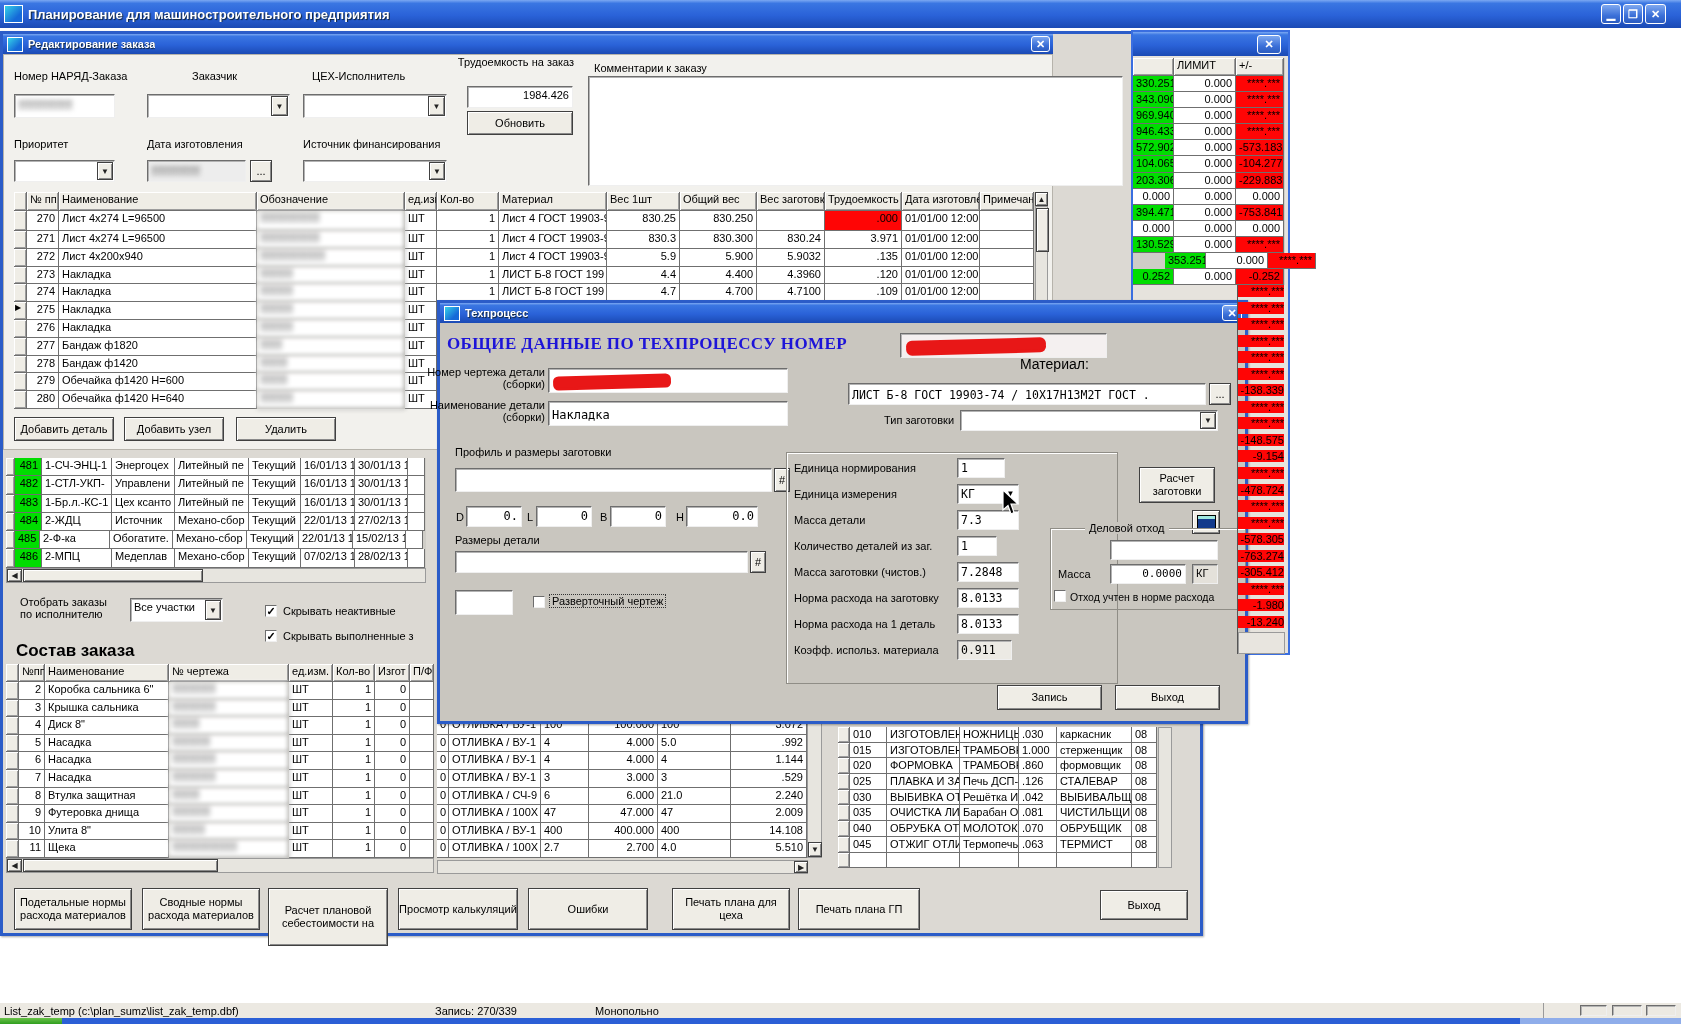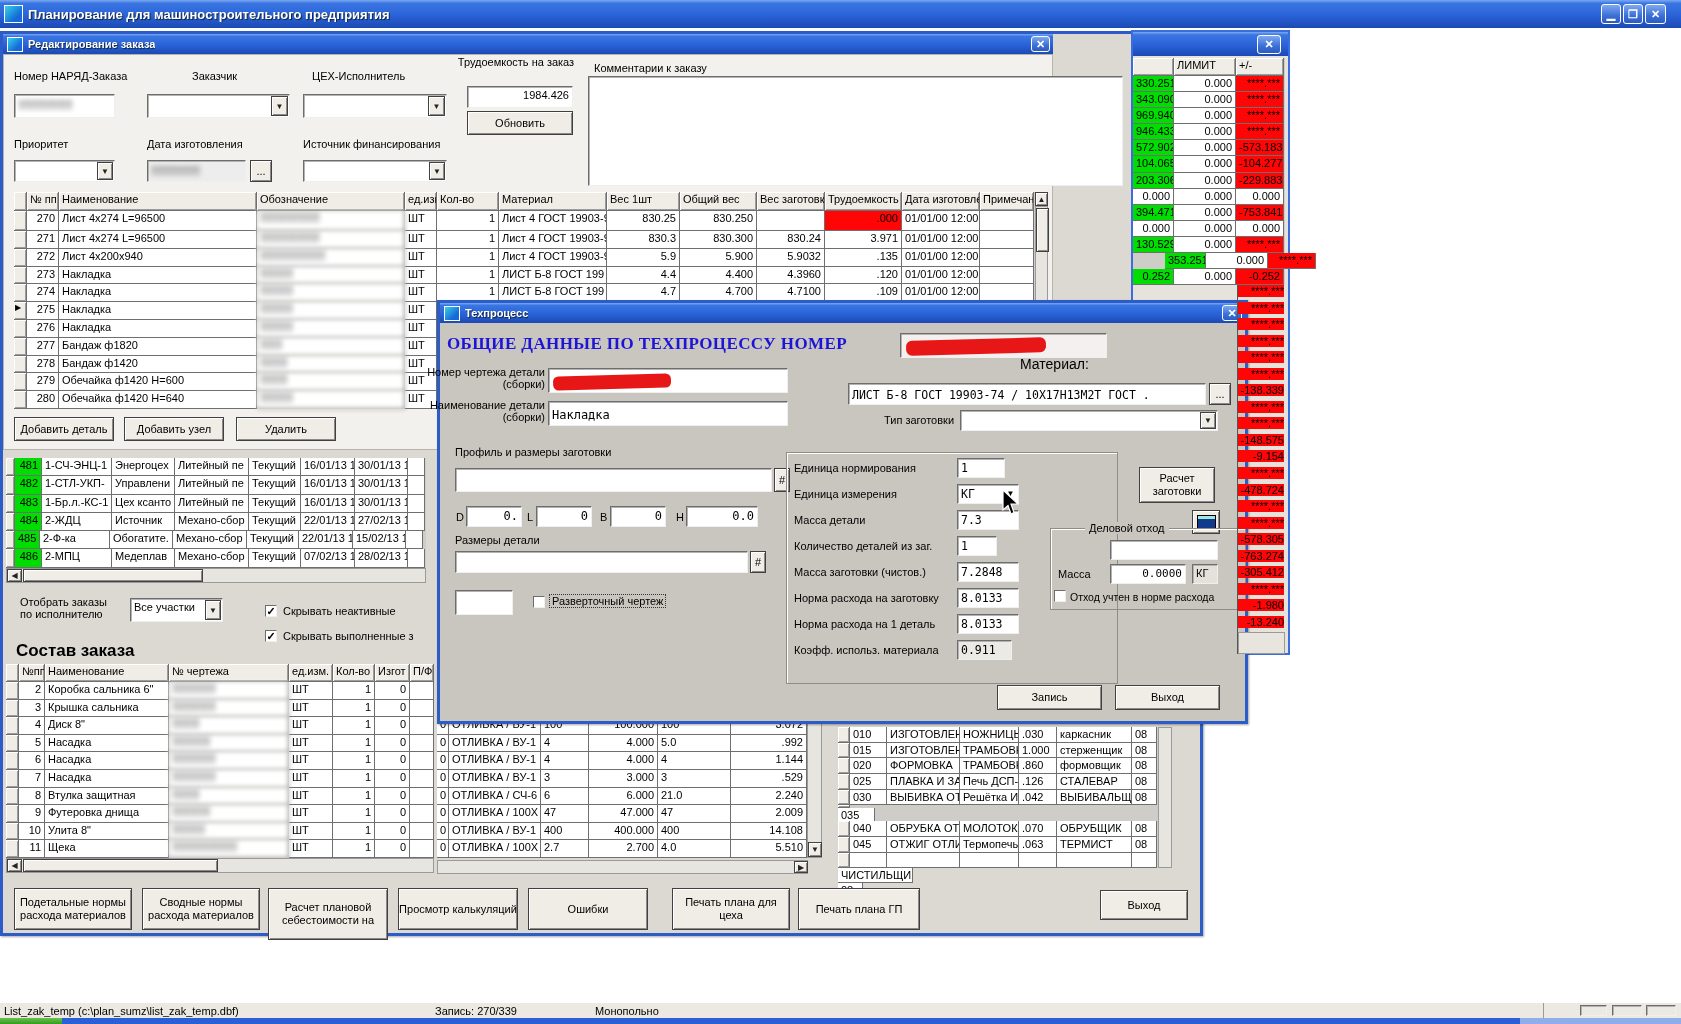--- a/index.html
+++ b/index.html
@@ -538,21 +538,21 @@
       <div class="tr" style="height: 17.6px;">
         <div class="td num" style="width: 12px;">0</div>
         <div class="td" style="width: 92px;">ОТЛИВКА / ВУ-1</div>
         <div class="td" style="width: 48px;">3</div>
         <div class="td num" style="width: 69px;">3.000</div>
         <div class="td" style="width: 73px;">3</div>
         <div class="td num" style="width: 76px;">.529</div>
       </div>
       <div class="tr" style="height: 17.6px;">
         <div class="td num" style="width: 12px;">0</div>
-        <div class="td" style="width: 92px;">ОТЛИВКА / СЧ-6</div>
+        <div class="td" style="width: 92px;">ОТЛИВКА / СЧ-9</div>
         <div class="td" style="width: 48px;">6</div>
         <div class="td num" style="width: 69px;">6.000</div>
         <div class="td" style="width: 73px;">21.0</div>
         <div class="td num" style="width: 76px;">2.240</div>
       </div>
       <div class="tr" style="height: 17.6px;">
         <div class="td num" style="width: 12px;">0</div>
         <div class="td" style="width: 92px;">ОТЛИВКА / 100Х</div>
         <div class="td" style="width: 48px;">47</div>
         <div class="td num" style="width: 69px;">47.000</div>
@@ -622,21 +622,21 @@
       </div>
       <div class="tr" style="height: 15.7px;">
         <div class="sel" style="width: 12px;"></div>
         <div class="td" style="width: 37px;">030</div>
         <div class="td" style="width: 73px;">ВЫБИВКА ОТЛИ</div>
         <div class="td" style="width: 59px;">Решётка ИР 31</div>
         <div class="td" style="width: 38px;">.042</div>
         <div class="td" style="width: 75px;">ВЫБИВАЛЬЩ</div>
         <div class="td" style="width: 25px;">08</div>
       </div>
-      <div class="tr" style="height: 15.7px; flex-direction: column;">
+      <div class="tr" style="height: 15.7px;">
         <div class="sel" style="width: 12px;"></div>
         <div class="td" style="width: 37px;">035</div>
         <div class="td" style="width: 73px;">ОЧИСТКА ЛИТЬ</div>
         <div class="td" style="width: 59px;">Барабан ОБ-8</div>
         <div class="td" style="width: 38px;">.081</div>
         <div class="td" style="width: 75px;">ЧИСТИЛЬЩИ</div>
         <div class="td" style="width: 25px;">08</div>
       </div>
       <div class="tr" style="height: 15.7px;">
         <div class="sel" style="width: 12px;"></div>
@@ -664,21 +664,21 @@
         <div class="td" style="width: 38px;"></div>
         <div class="td" style="width: 75px;"></div>
         <div class="td" style="width: 25px;"></div>
       </div>
     </div>
 </div>
 <div class="abs" style="left:1158px;top:727px;width:14px;height:141px;background:#e7e5df;border:1px solid #9a9a9a;"></div>
 
 <div class="abs btn" style="left:14px;top:888px;width:118px;height:42px;white-space:normal;">Подетальные нормы расхода материалов</div>
 <div class="abs btn" style="left:142px;top:888px;width:118px;height:42px;white-space:normal;">Сводные нормы расхода материалов</div>
-<div class="abs btn" style="left:268px;top:888px;width:120px;height:52px;white-space:normal;">Расчет плановой себестоимости на</div>
+<div class="abs btn" style="left:268px;top:888px;width:120px;height:58px;white-space:normal;">Расчет плановой себестоимости на</div>
 <div class="abs btn" style="left:398px;top:888px;width:120px;height:42px;white-space:normal;">Просмотр калькуляций</div>
 <div class="abs btn" style="left:528px;top:888px;width:120px;height:42px;">Ошибки</div>
 <div class="abs btn" style="left:672px;top:888px;width:118px;height:42px;white-space:normal;">Печать плана для цеха</div>
 <div class="abs btn" style="left:798px;top:888px;width:122px;height:42px;">Печать плана ГП</div>
 <div class="abs btn" style="left:1100px;top:890px;width:88px;height:30px;">Выход</div>
 
 <div class="abs" style="left:1131px;top:30px;width:159px;height:625px;background:#e6e3dd;border:2px solid #3a6ee0;z-index:20;"></div>
 <div class="abs tb" style="left:1133px;top:32px;width:155px;height:24px;z-index:21;"></div>
 <div class="abs capbtn" style="left:1257px;top:35px;width:24px;height:19px;z-index:22;">✕</div>
 <div class="abs grid" style="left:1133px;top:58px;width:152px;z-index:21;">

